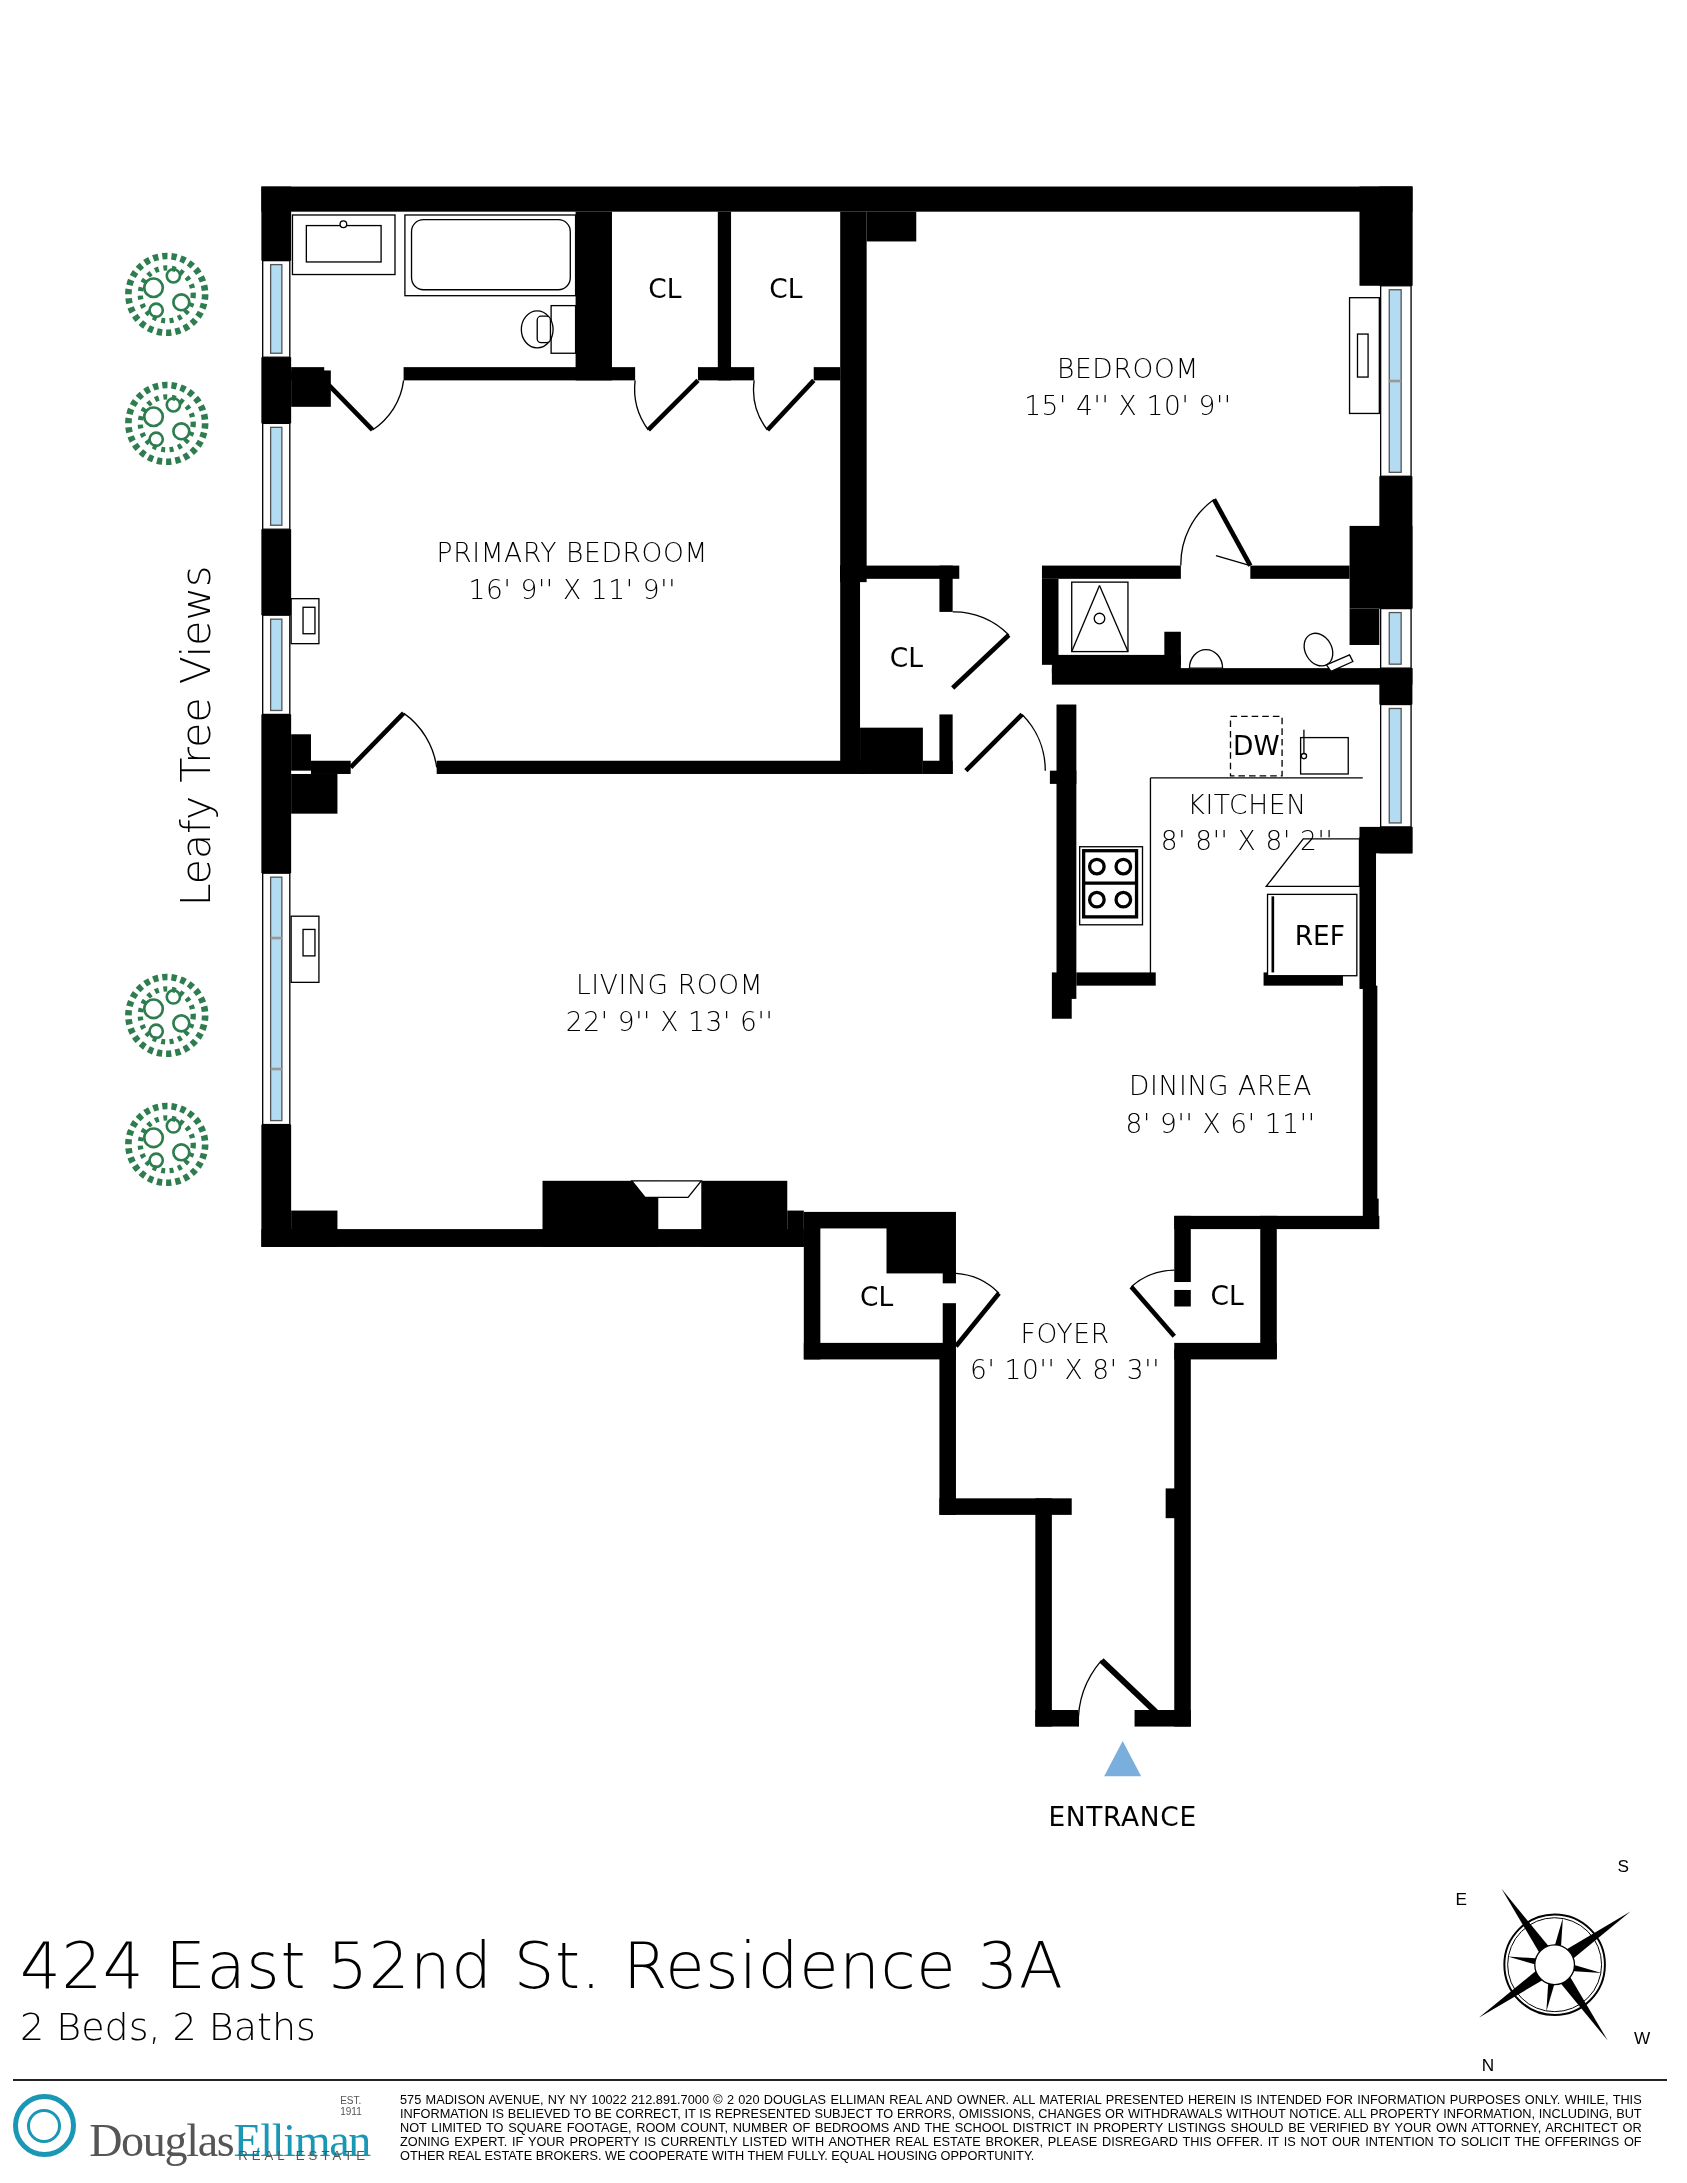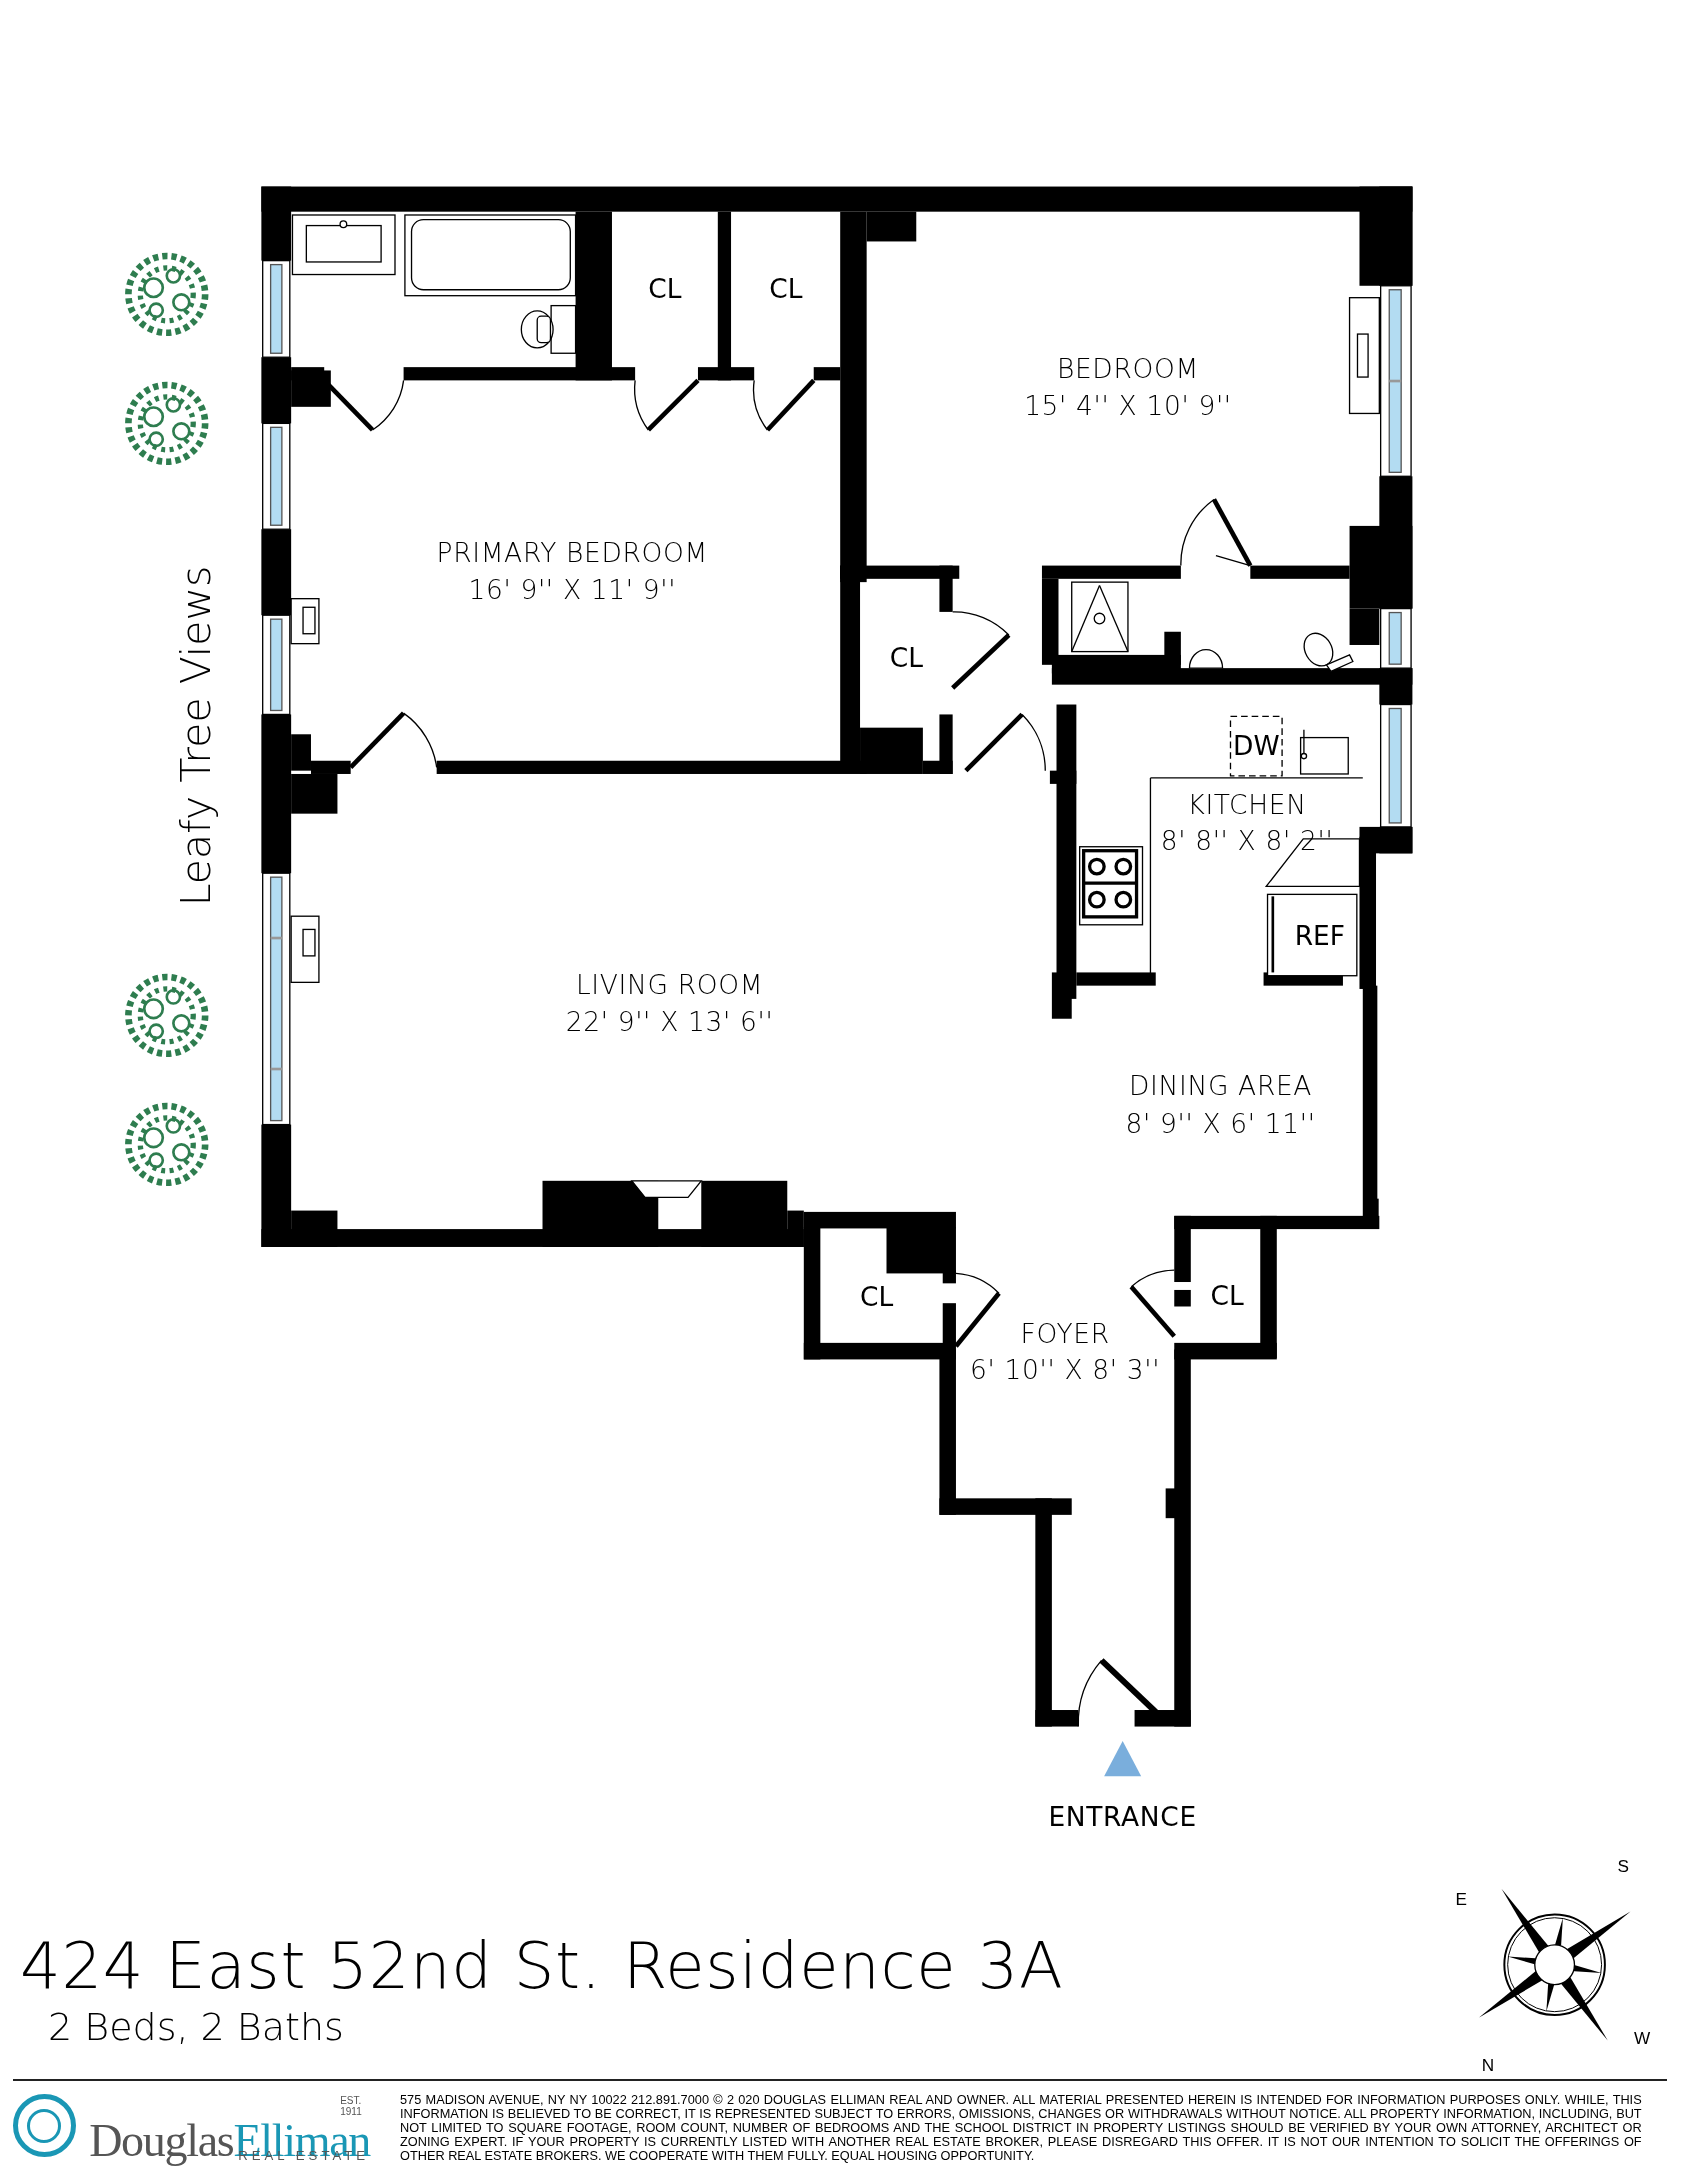--- a/index.html
+++ b/index.html
@@ -1,21 +1,21 @@
 <!DOCTYPE html>
 <html style="font-size:10.6px"><head>
 <meta charset="utf-8">
 <style>
   html,body{margin:0;padding:0;background:#fff;}
   body{width:1687px;height:2183px;position:relative;overflow:hidden;font-family:"DejaVu Sans","Liberation Sans",sans-serif;}
   #plan{position:absolute;left:0;top:0;width:1687px;height:2183px;}
   .room-label{font-family:"DejaVu Sans",sans-serif;font-size:40px;fill:#000;text-anchor:middle;font-weight:300;letter-spacing:1px;}
   .cl-label{font-family:"DejaVu Sans",sans-serif;font-size:40px;fill:#000;text-anchor:middle;}
   .title{position:absolute;left:20px;top:1929px;font-family:"DejaVu Sans",sans-serif;font-size:64px;font-weight:300;color:#000;letter-spacing:0.7px;white-space:nowrap;text-align:center;}
-  .subtitle{position:absolute;left:20px;top:2005px;font-family:"DejaVu Sans",sans-serif;font-size:38px;font-weight:300;color:#000;white-space:nowrap;margin-left:28px;}
+  .subtitle{position:absolute;left:20px;top:2005px;font-family:"DejaVu Sans",sans-serif;font-size:38px;font-weight:300;color:#000;white-space:nowrap;}
   .rule{position:absolute;left:13.2px;top:2079px;width:1654px;height:2px;background:#222;}
   .logo{position:absolute;left:13.2px;top:2091px;width:370px;height:73px;}
   .logo-mark{position:absolute;left:0;top:3.3px;width:63px;height:63px;border-radius:50%;border:5.3px solid #1a97b5;box-sizing:border-box;}
   .logo-mark:after{content:"";position:absolute;left:9.3px;top:9.3px;width:34px;height:34px;border-radius:50%;border:3.3px solid #1a97b5;box-sizing:border-box;}
   .logo-douglas{position:absolute;left:76px;top:23px;font-family:"Liberation Serif",serif;font-size:46px;color:#555;letter-spacing:-1.3px;}
   .logo-elliman{color:#1a97b5;}
   .logo-est{position:absolute;left:327px;top:4px;font-size:10px;color:#555;font-family:"Liberation Sans",sans-serif;}
   .logo-re{position:absolute;left:225px;top:57px;font-size:13.2px;color:#555;letter-spacing:4px;font-family:"Liberation Sans",sans-serif;}
   .disclaimer{position:absolute;left:400px;top:2093px;width:1267px;font-family:"Liberation Sans",sans-serif;font-size:13px;line-height:14px;color:#000;text-align:justify;text-transform:uppercase;transform:scaleX(0.98);transform-origin:left top;}
   .views{font-family:"DejaVu Sans",sans-serif;font-size:62px;font-weight:300;fill:#000;}

